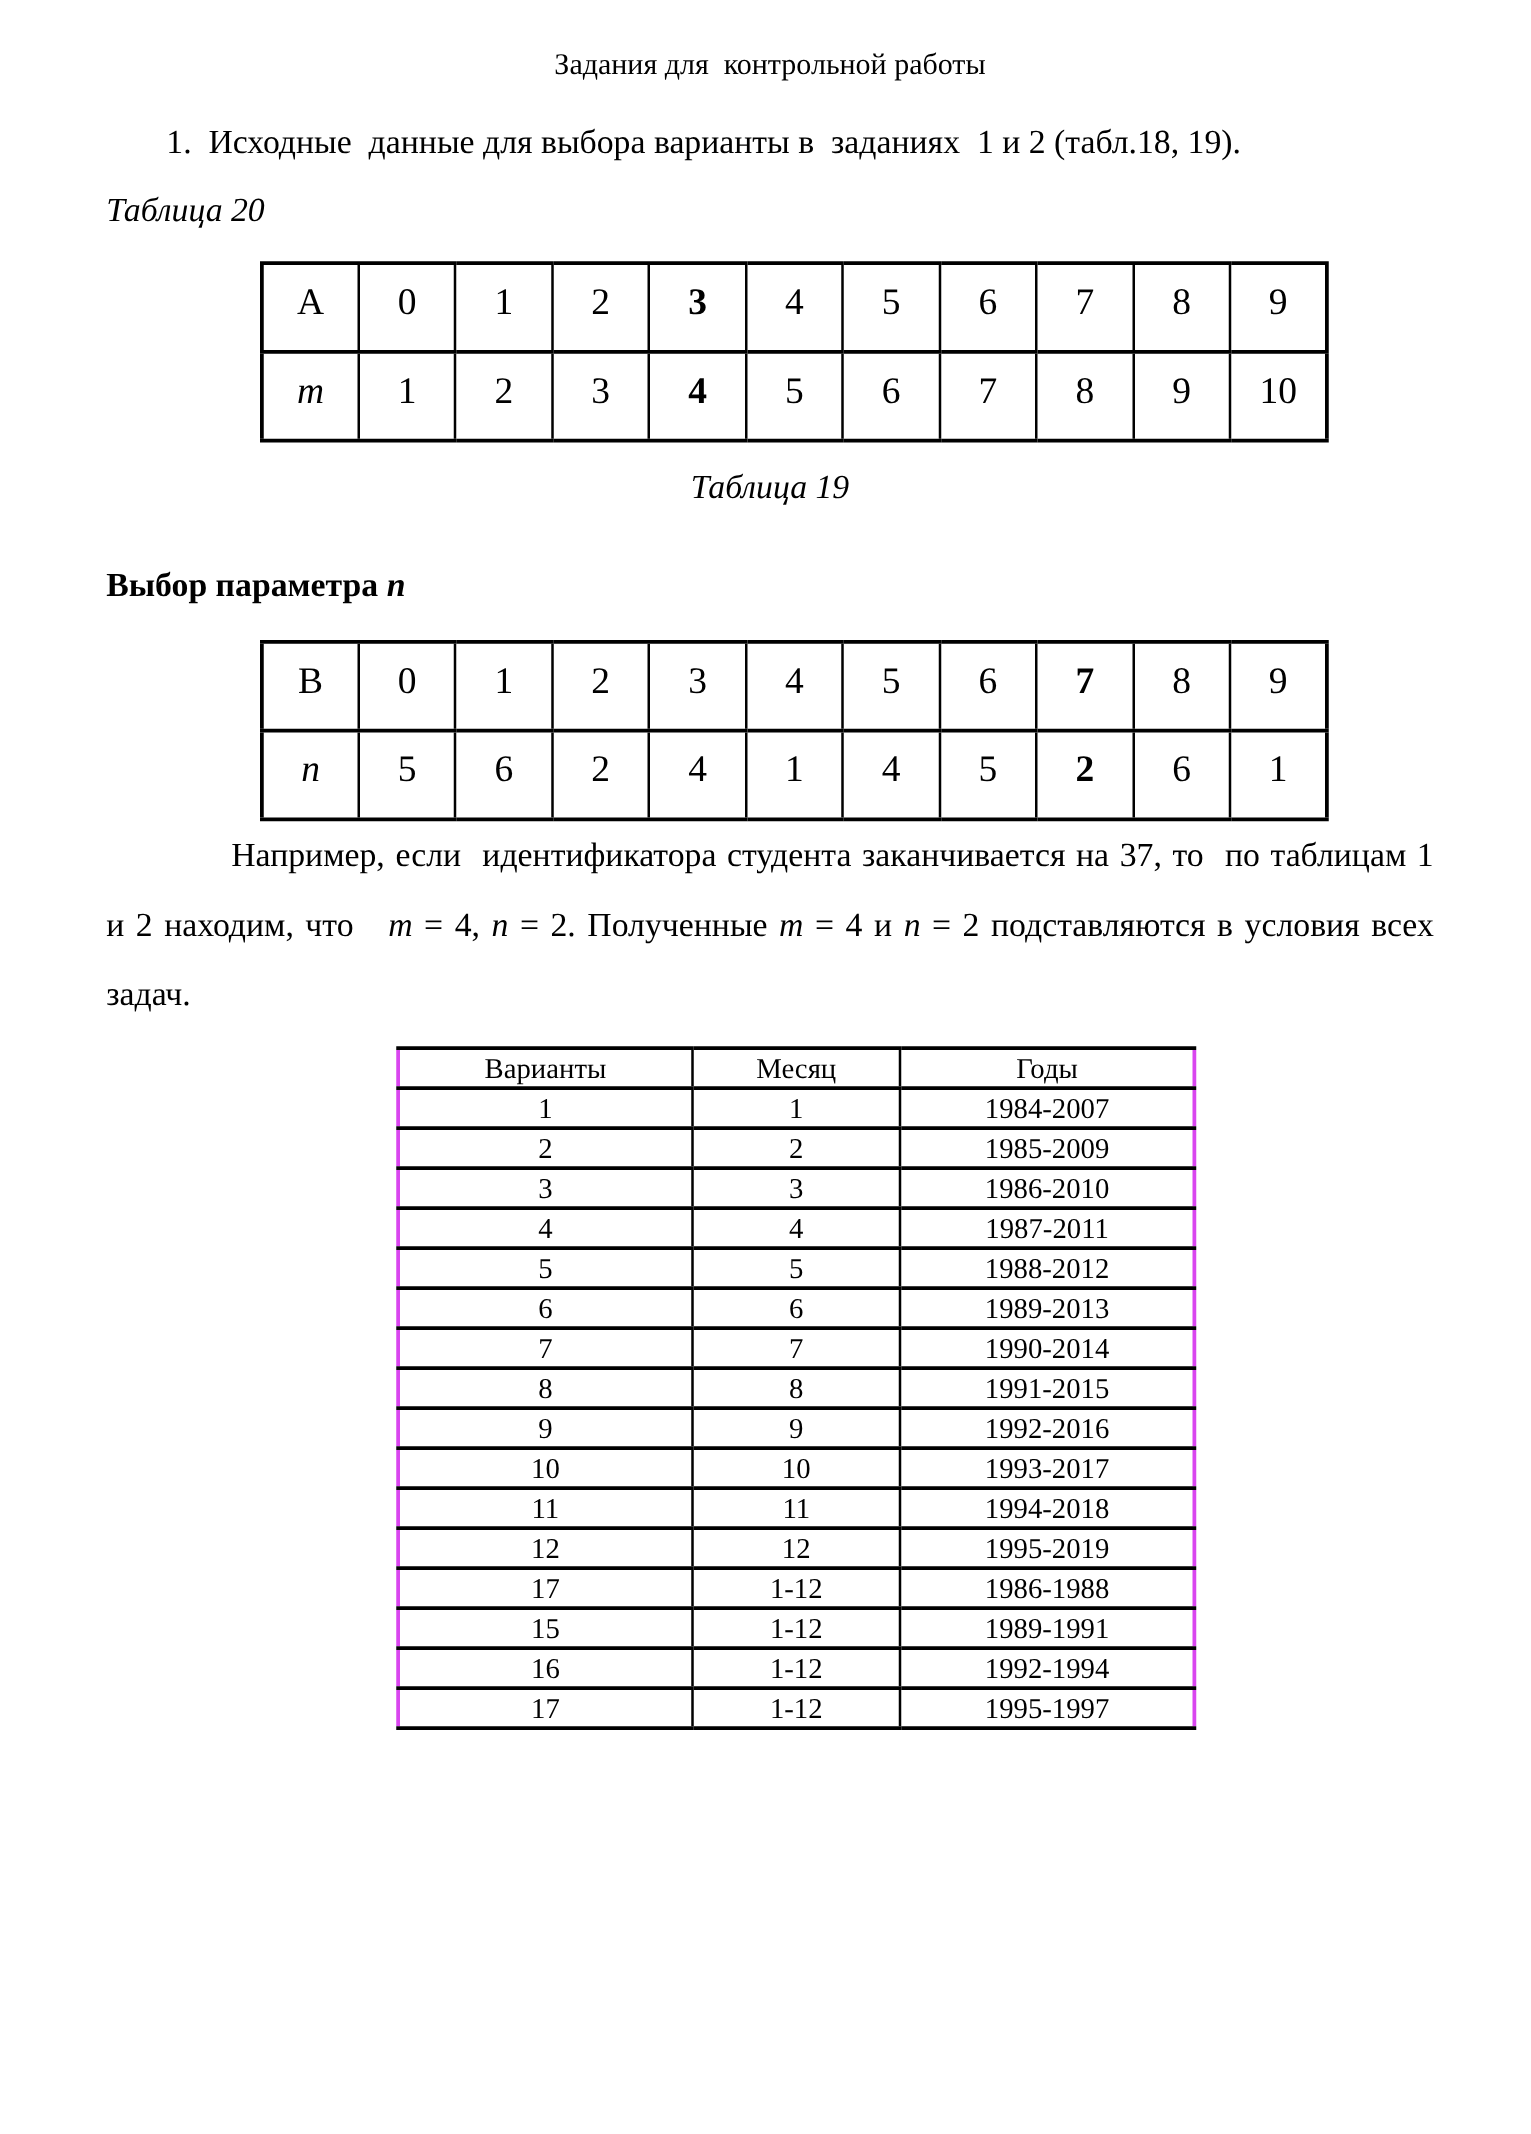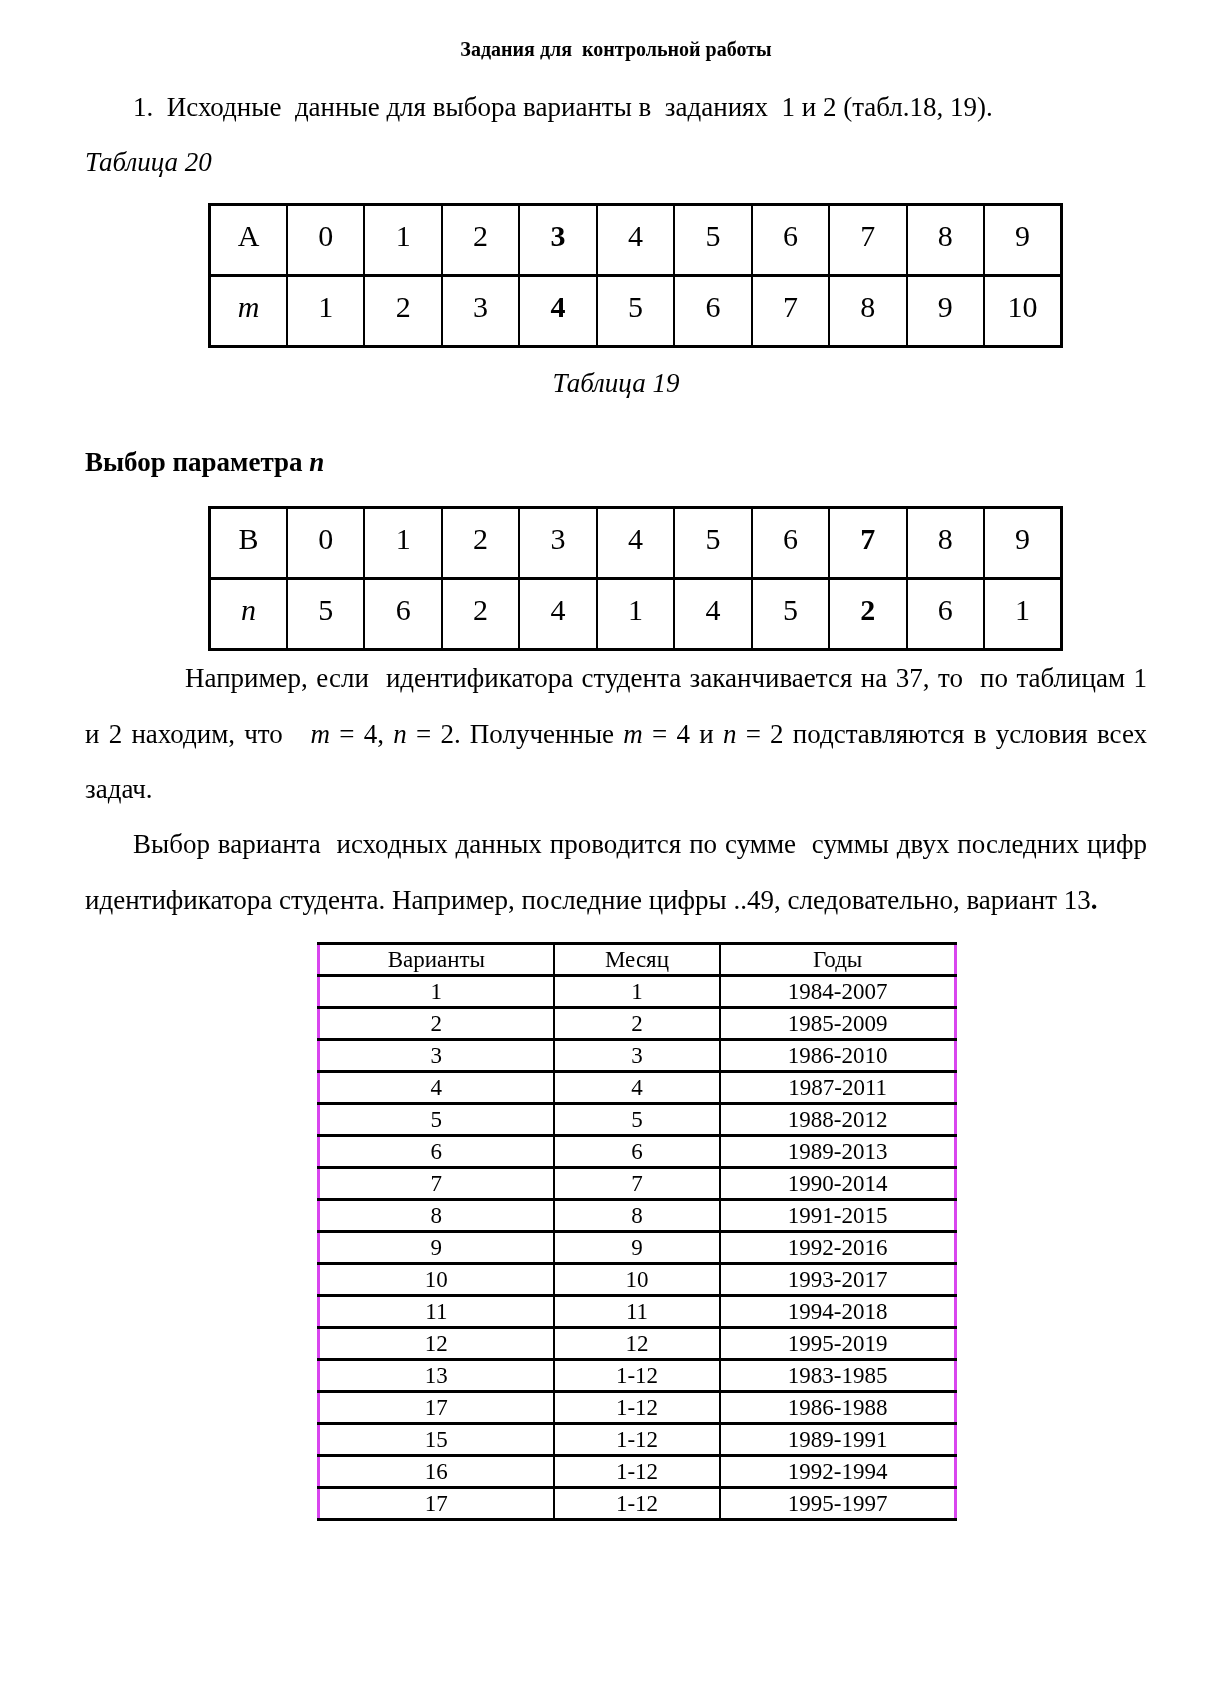--- a/index.html
+++ b/index.html
@@ -5,21 +5,21 @@
   html,body{margin:0;padding:0;background:#ffffff;}
   .page{
     position:relative;
     width:1225px;height:1707px;
     background:#ffffff;color:#000;
     font-family:"Liberation Serif", serif;
     overflow:hidden;
   }
   .content{padding:26px 78px 0 85px;}
   .doc-title{
-    font-size:20px;font-weight:bold;text-align:center;
+    font-size:24px;font-weight:normal;text-align:center;
     line-height:1.5;margin:8px 0 0 0;white-space:pre-wrap;
   }
   .para{
     font-size:27px;line-height:2.05;margin:0;
     white-space:pre-wrap;
   }
   .para-indent{text-indent:48px;}
   .para-justify{text-align:justify;}
   .para-big-indent{text-indent:100px;}
   .tbl-label{font-size:27px;font-style:italic;line-height:2.05;margin:0;white-space:pre-wrap;}
@@ -133,21 +133,20 @@
             <td class="cell-b">2</td>
             <td>6</td>
             <td>1</td>
           </tr>
         </tbody>
     </table>
 
     <p class="para para-justify para-big-indent"><span>Например, если  идентификатора студента заканчивается на 37, то  по таблицам 1 и 2 находим, что   </span><span class="seg-i">m</span><span> = 4, </span><span class="seg-i">n</span><span> = 2. Полученные </span><span class="seg-i">m</span><span> = 4 и </span><span class="seg-i">n</span><span> = 2 подставляются в условия всех задач.</span></p>
 
 
-    <p class="para para-justify para-indent"><span>Выбор варианта  исходных данных проводится по сумме  суммы двух последних цифр идентификатора студента. Например, последние цифры ..49, следовательно, вариант 13</span><span class="seg-b">.</span></p>
 
     <table class="vtable">
       <thead>
         <tr>
           <th style="width:37%">Варианты</th>
           <th style="width:26%">Месяц</th>
           <th style="width:37%">Годы</th>
         </tr>
       </thead>
       <tbody>
@@ -205,25 +204,20 @@
             <td>11</td>
             <td>11</td>
             <td>1994-2018</td>
           </tr>
           <tr>
             <td>12</td>
             <td>12</td>
             <td>1995-2019</td>
           </tr>
           <tr>
-            <td>13</td>
-            <td>1-12</td>
-            <td>1983-1985</td>
-          </tr>
-          <tr>
             <td>17</td>
             <td>1-12</td>
             <td>1986-1988</td>
           </tr>
           <tr>
             <td>15</td>
             <td>1-12</td>
             <td>1989-1991</td>
           </tr>
           <tr>

